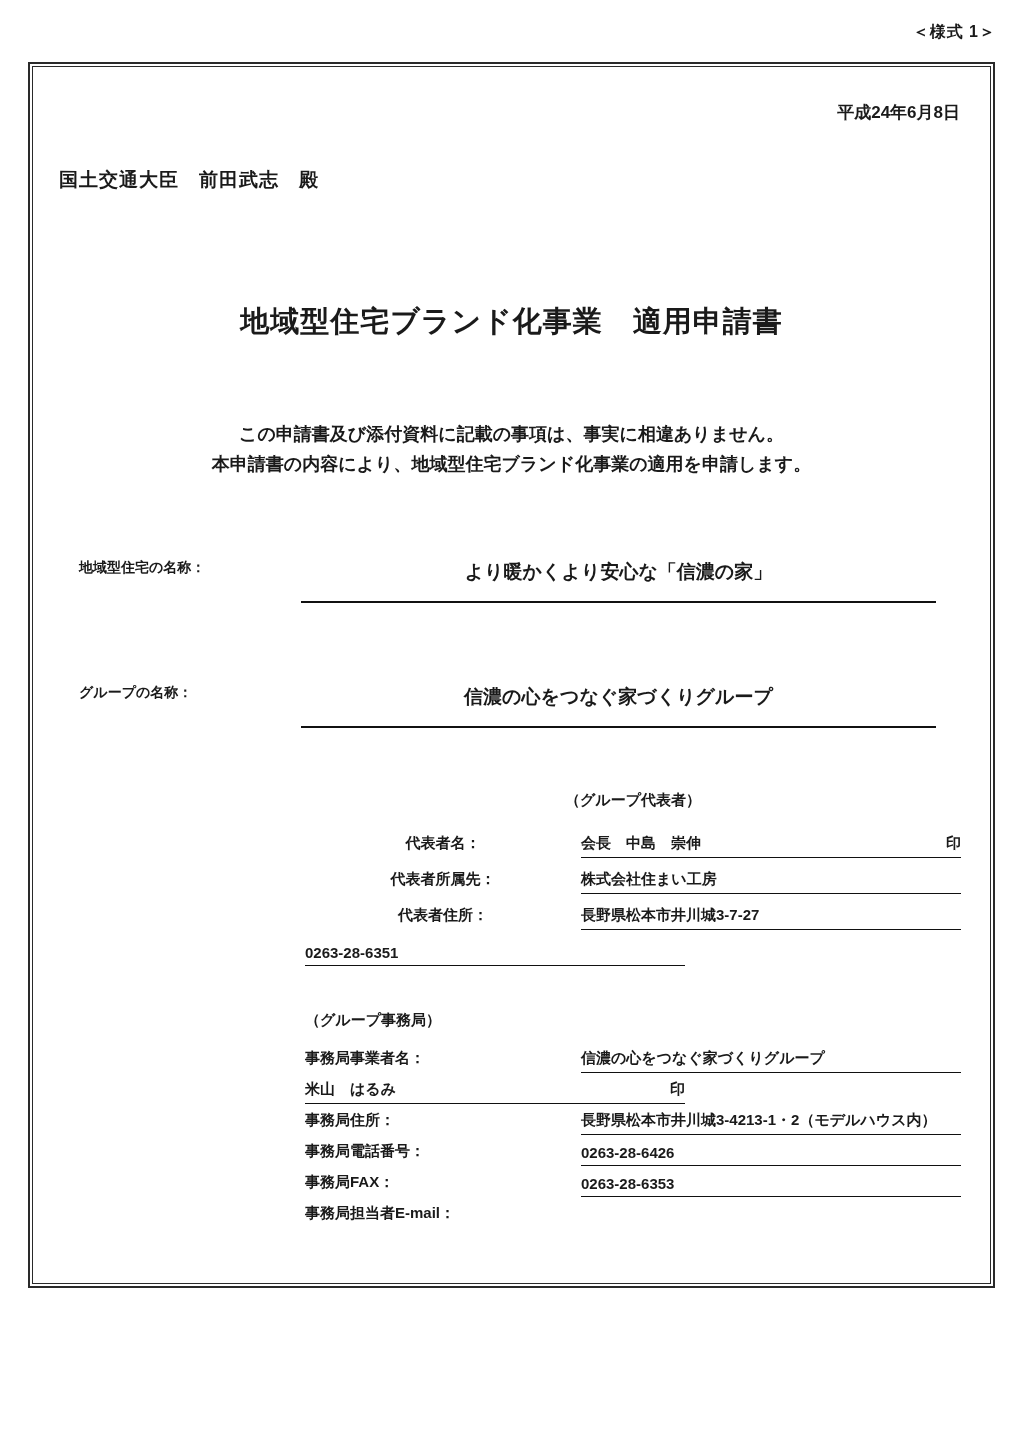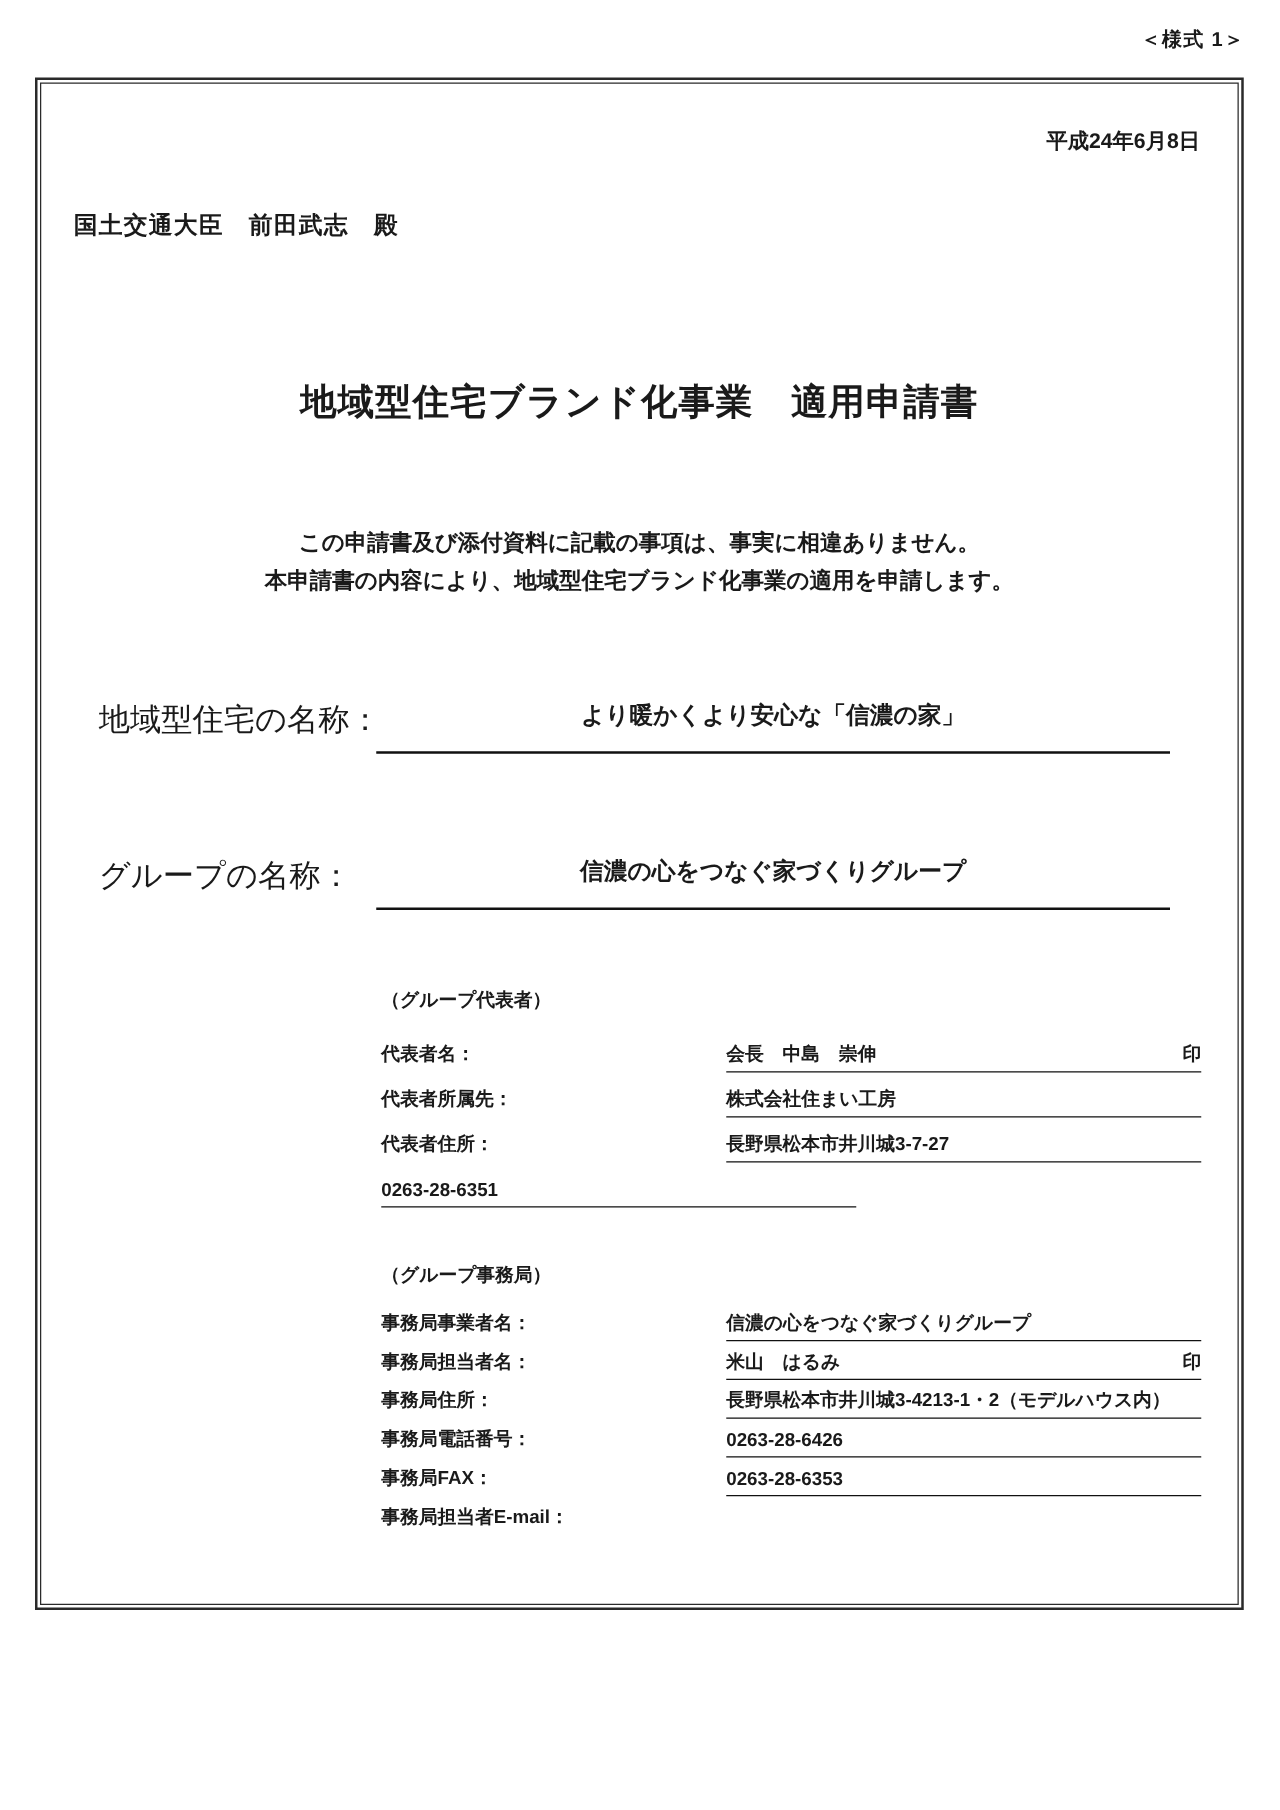--- a/index.html
+++ b/index.html
@@ -67,43 +67,43 @@
   }
 
   .named-field {
     position: absolute;
     left: 46px;
     display: flex;
     align-items: flex-start;
   }
   .named-field .nf-label {
     width: 222px;
-    font-size: 25px;
-    font-weight: normal;
+    font-size: 14px;
+    font-weight: bold;
     padding-top: 4px;
     white-space: nowrap;
   }
   .named-field .nf-value {
     width: 635px;
     text-align: center;
     font-size: 19px;
     font-weight: bold;
     border-bottom: 2px solid #111;
     padding-bottom: 16px;
     padding-top: 4px;
   }
   .nf-1 { top: 488px; }
   .nf-2 { top: 613px; }
 
   .section {
     position: absolute;
     left: 272px;
     width: 656px;
   }
-  .sec-rep { top: 724px; }
+  .sec-rep { top: 724px; text-align: center; }
   .sec-office { top: 944px; }
 
   .sec-heading {
     font-size: 15px;
     font-weight: bold;
     margin-bottom: 12px;
     white-space: nowrap;
   }
 
   .frow {
@@ -205,21 +205,20 @@
 
         <div class="frow">
           <div class="flabel">事務局事業者名：</div>
           <div class="fvalue">
             <span>信濃の心をつなぐ家づくりグループ</span>
 
           </div>
         </div>
 
         <div class="frow">
-          <div class="flabel">事務局担当者名：</div>
           <div class="fvalue">
             <span>米山　はるみ</span>
             <span class="seal">印</span>
           </div>
         </div>
 
         <div class="frow">
           <div class="flabel">事務局住所：</div>
           <div class="fvalue">
             <span>長野県松本市井川城3-4213-1・2（モデルハウス内）</span>

